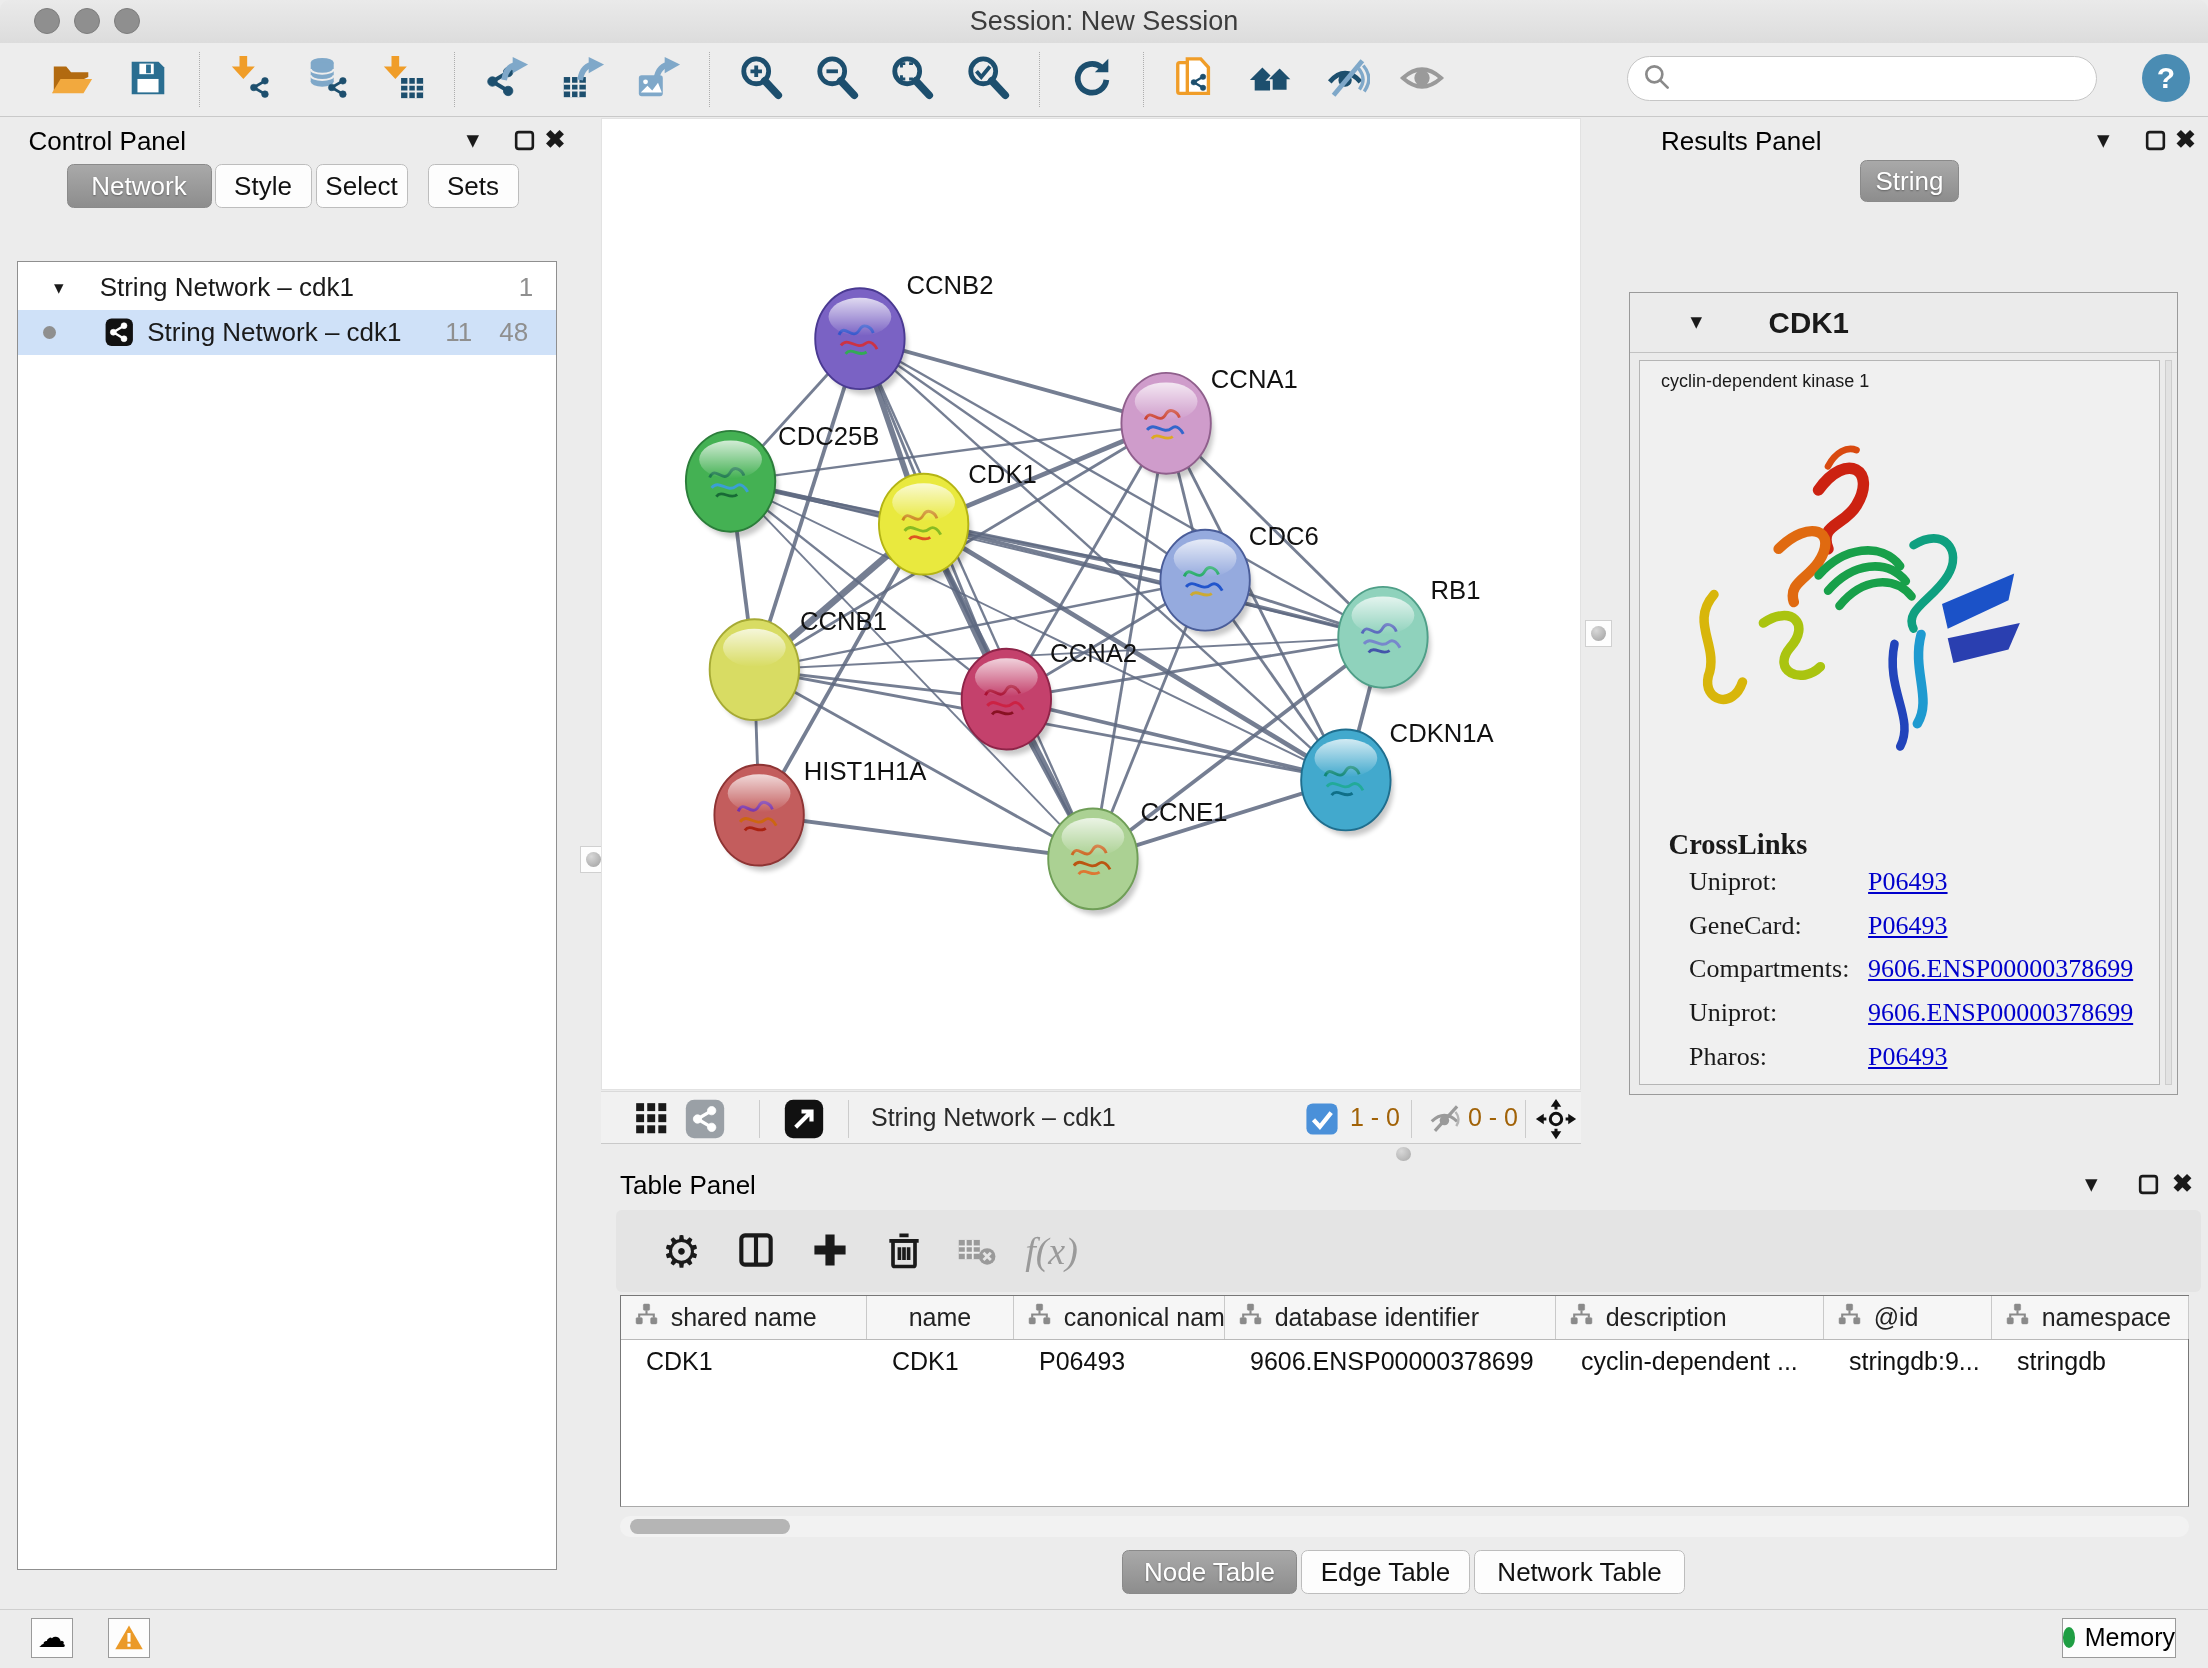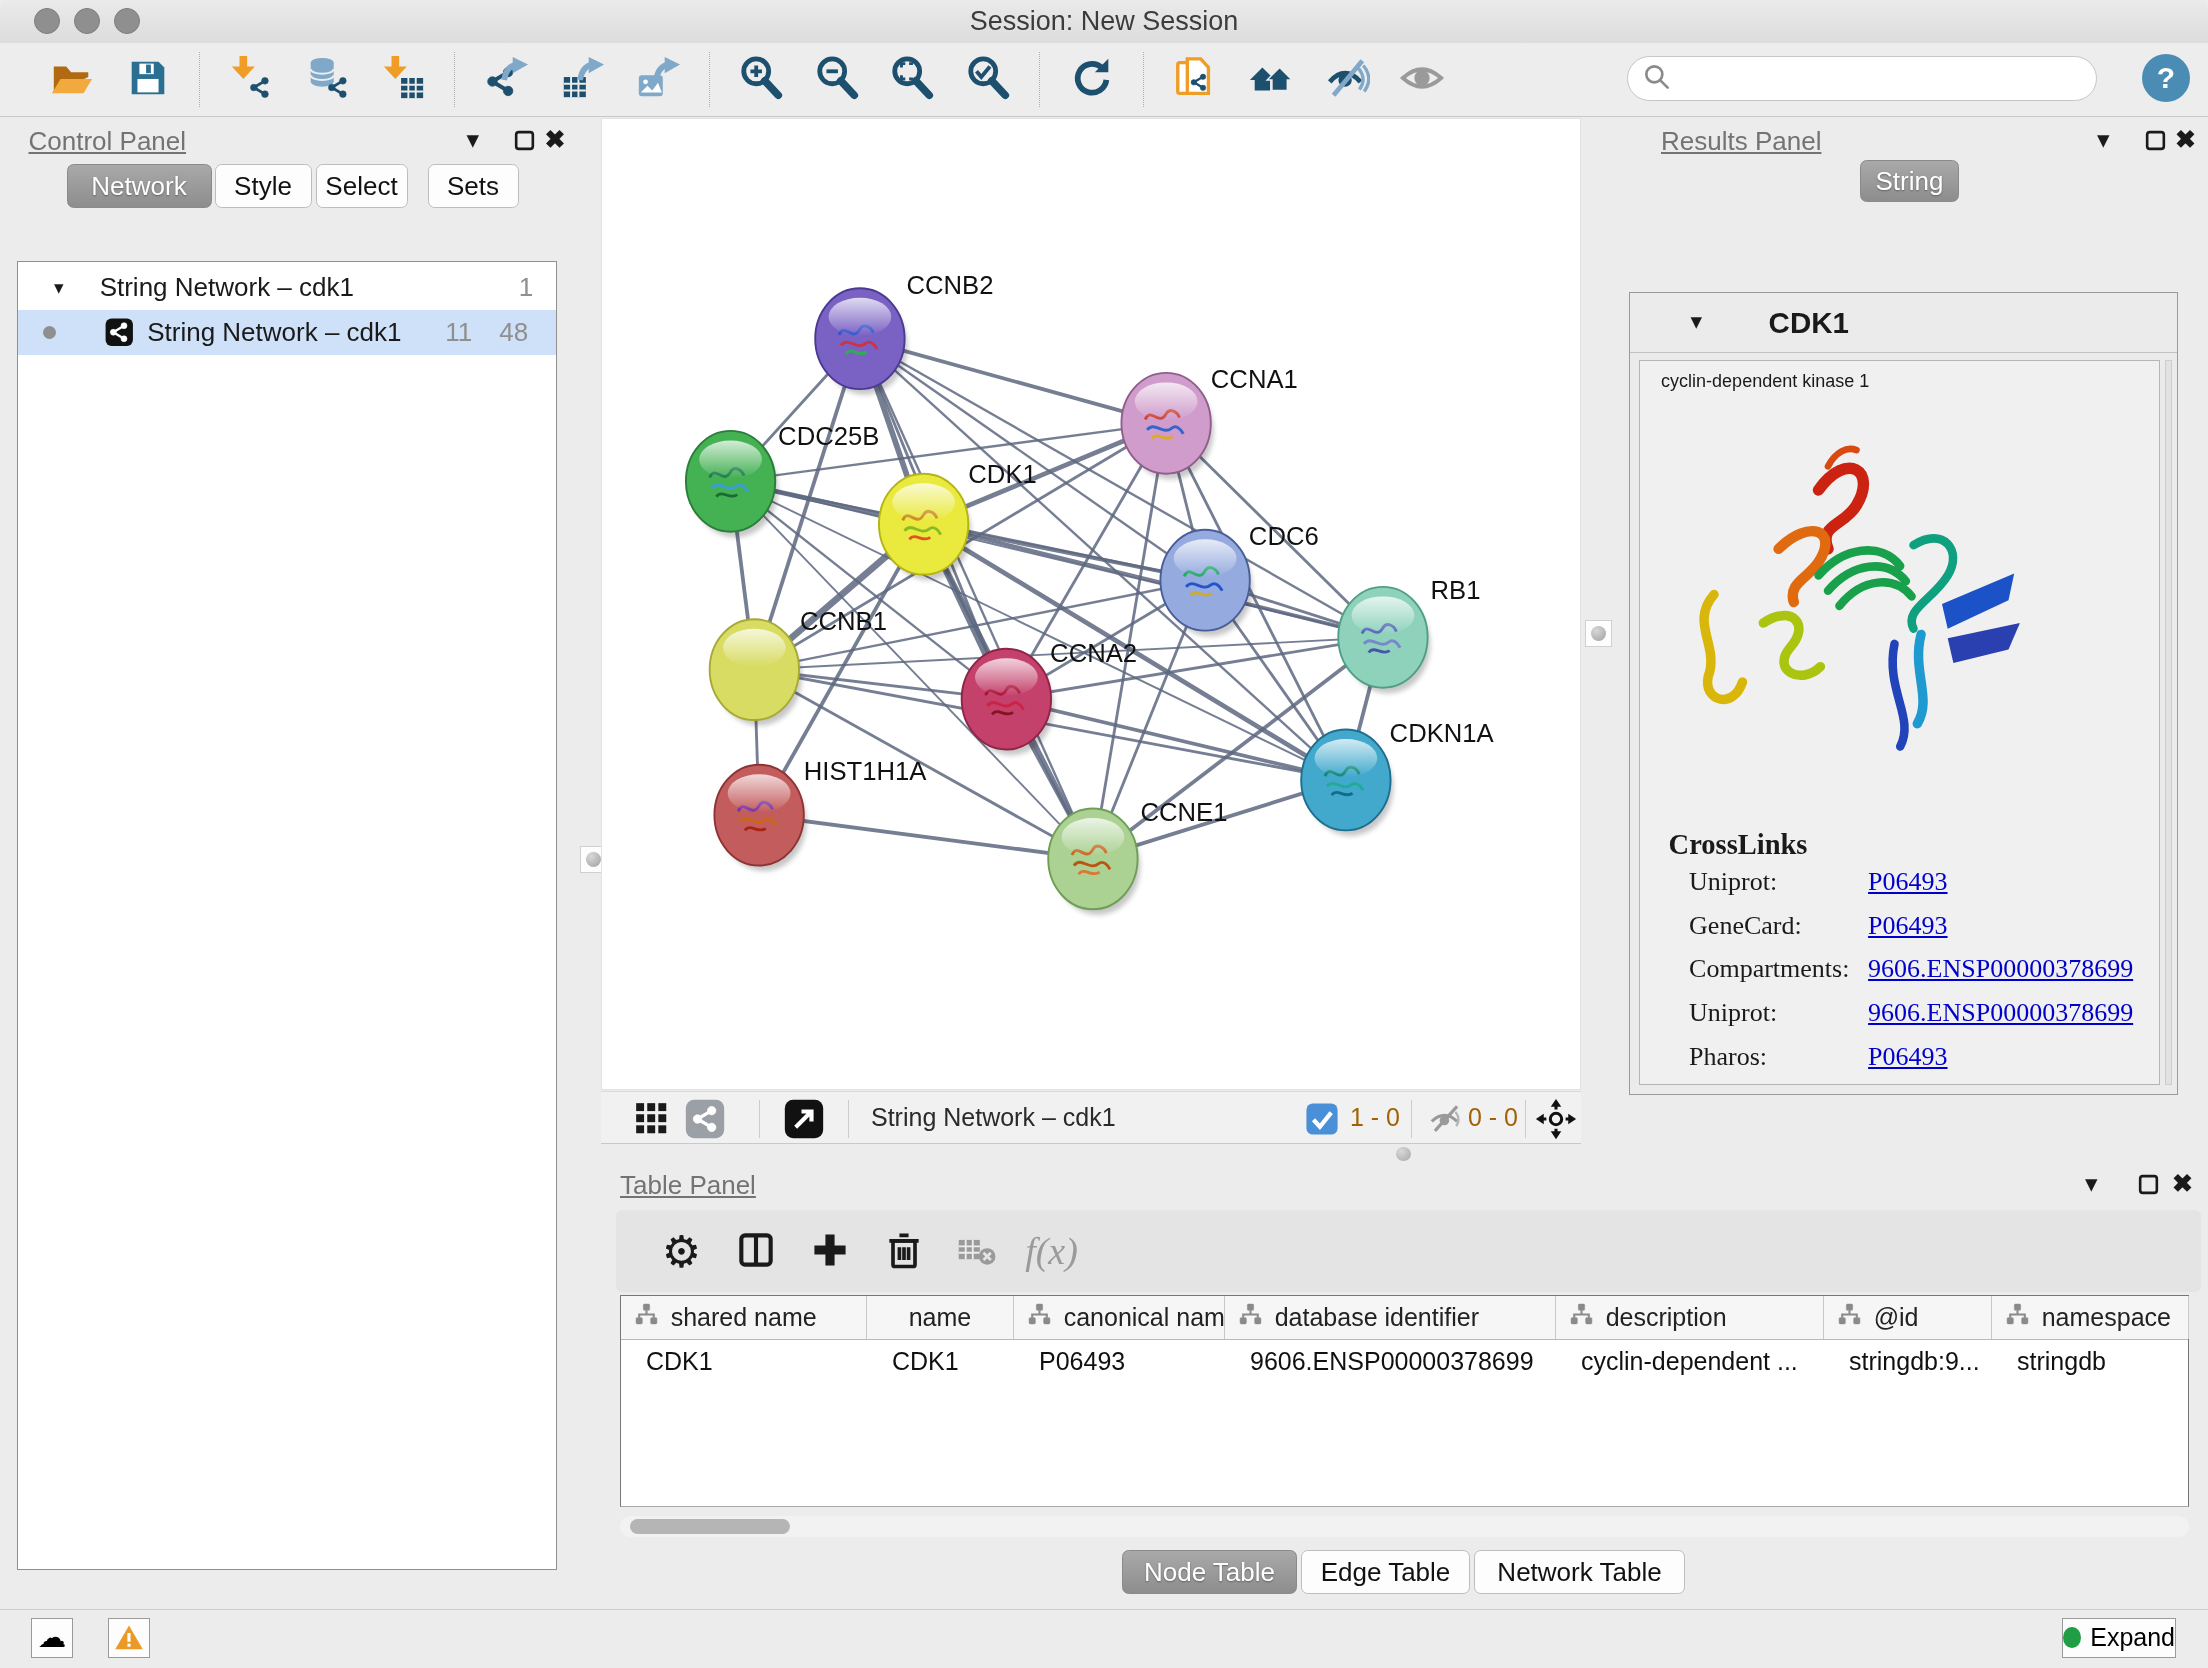--- a/index.html
+++ b/index.html
@@ -24,21 +24,21 @@
   .tsep { height:55px; border-left:1.9px dotted #adadad; margin:0 13.3px; }
   #search-box { position:absolute; left:1627px; top:56px; width:470px; height:45px;
     background:#fff; border:1.9px solid #c6c6c6; border-radius:23px; display:flex; align-items:center; padding:0 13.3px; }
   #search-box input { border:none; outline:none; font-size:25px; flex:1; margin-left:9.5px;
     font-family:"Liberation Sans",sans-serif; background:transparent; }
   #help-btn { position:absolute; left:2142px; top:54px; width:48px; height:48px; border-radius:50%;
     background:#4a8cb3; color:#fff; font-size:30px; font-weight:bold; text-align:center; line-height:48px;
     border:none; cursor:pointer; }
 
   
-  .panel-title { font-size:26px; color:#737373;text-decoration:underline; }
+  .panel-title { font-size:26px; color:#000000; }
   .pt-ctl { font-size:25px; color:#1a1a1a; cursor:pointer; line-height:30px; }
   .tab { border:1px solid #bdbdbd; background:#fdfdfd; border-radius:6.7px; font-size:26px;
     display:flex; align-items:center; justify-content:center; cursor:pointer; color:#111; }
   .tab.sel { background:linear-gradient(#a9a9a9,#8d8d8d); color:#fff; border-color:#8a8a8a;
     text-shadow:0 1px 1.9px rgba(0,0,0,.35); }
 
   
   #control-panel { position:absolute; left:9.5px; top:124px; width:555px; height:1455px; }
   #cp-tabs .tab { position:absolute; height:44px; }
   #cp-listhdr { position:absolute; left:0; top:89px; width:555px; height:46px; display:flex; align-items:center; }
@@ -763,16 +763,16 @@
     </button>
   <button class="sb-btn" style="left:108px;width:42px">
     <svg viewBox="0 0 48 48" width="30" height="30">
         <path d="M24 4 L46 42 H2 Z" fill="#eb9a28"></path>
         <rect x="21.5" y="16" width="5" height="14" fill="#fff"></rect>
         <rect x="21.5" y="33" width="5" height="5" fill="#fff"></rect>
       </svg>
     </button>
   <button class="sb-btn" style="left:2062px;width:114px;gap:9.5px">
     <span id="mem-dot" style="width: 21px; height: 21px; border-radius: 50%; background: rgb(31, 158, 67);"></span>
-    <span style="font-size:25px">Expand</span>
+    <span style="font-size:25px">Memory</span>
     </button>
 </div>
 
 
 </body></html>

